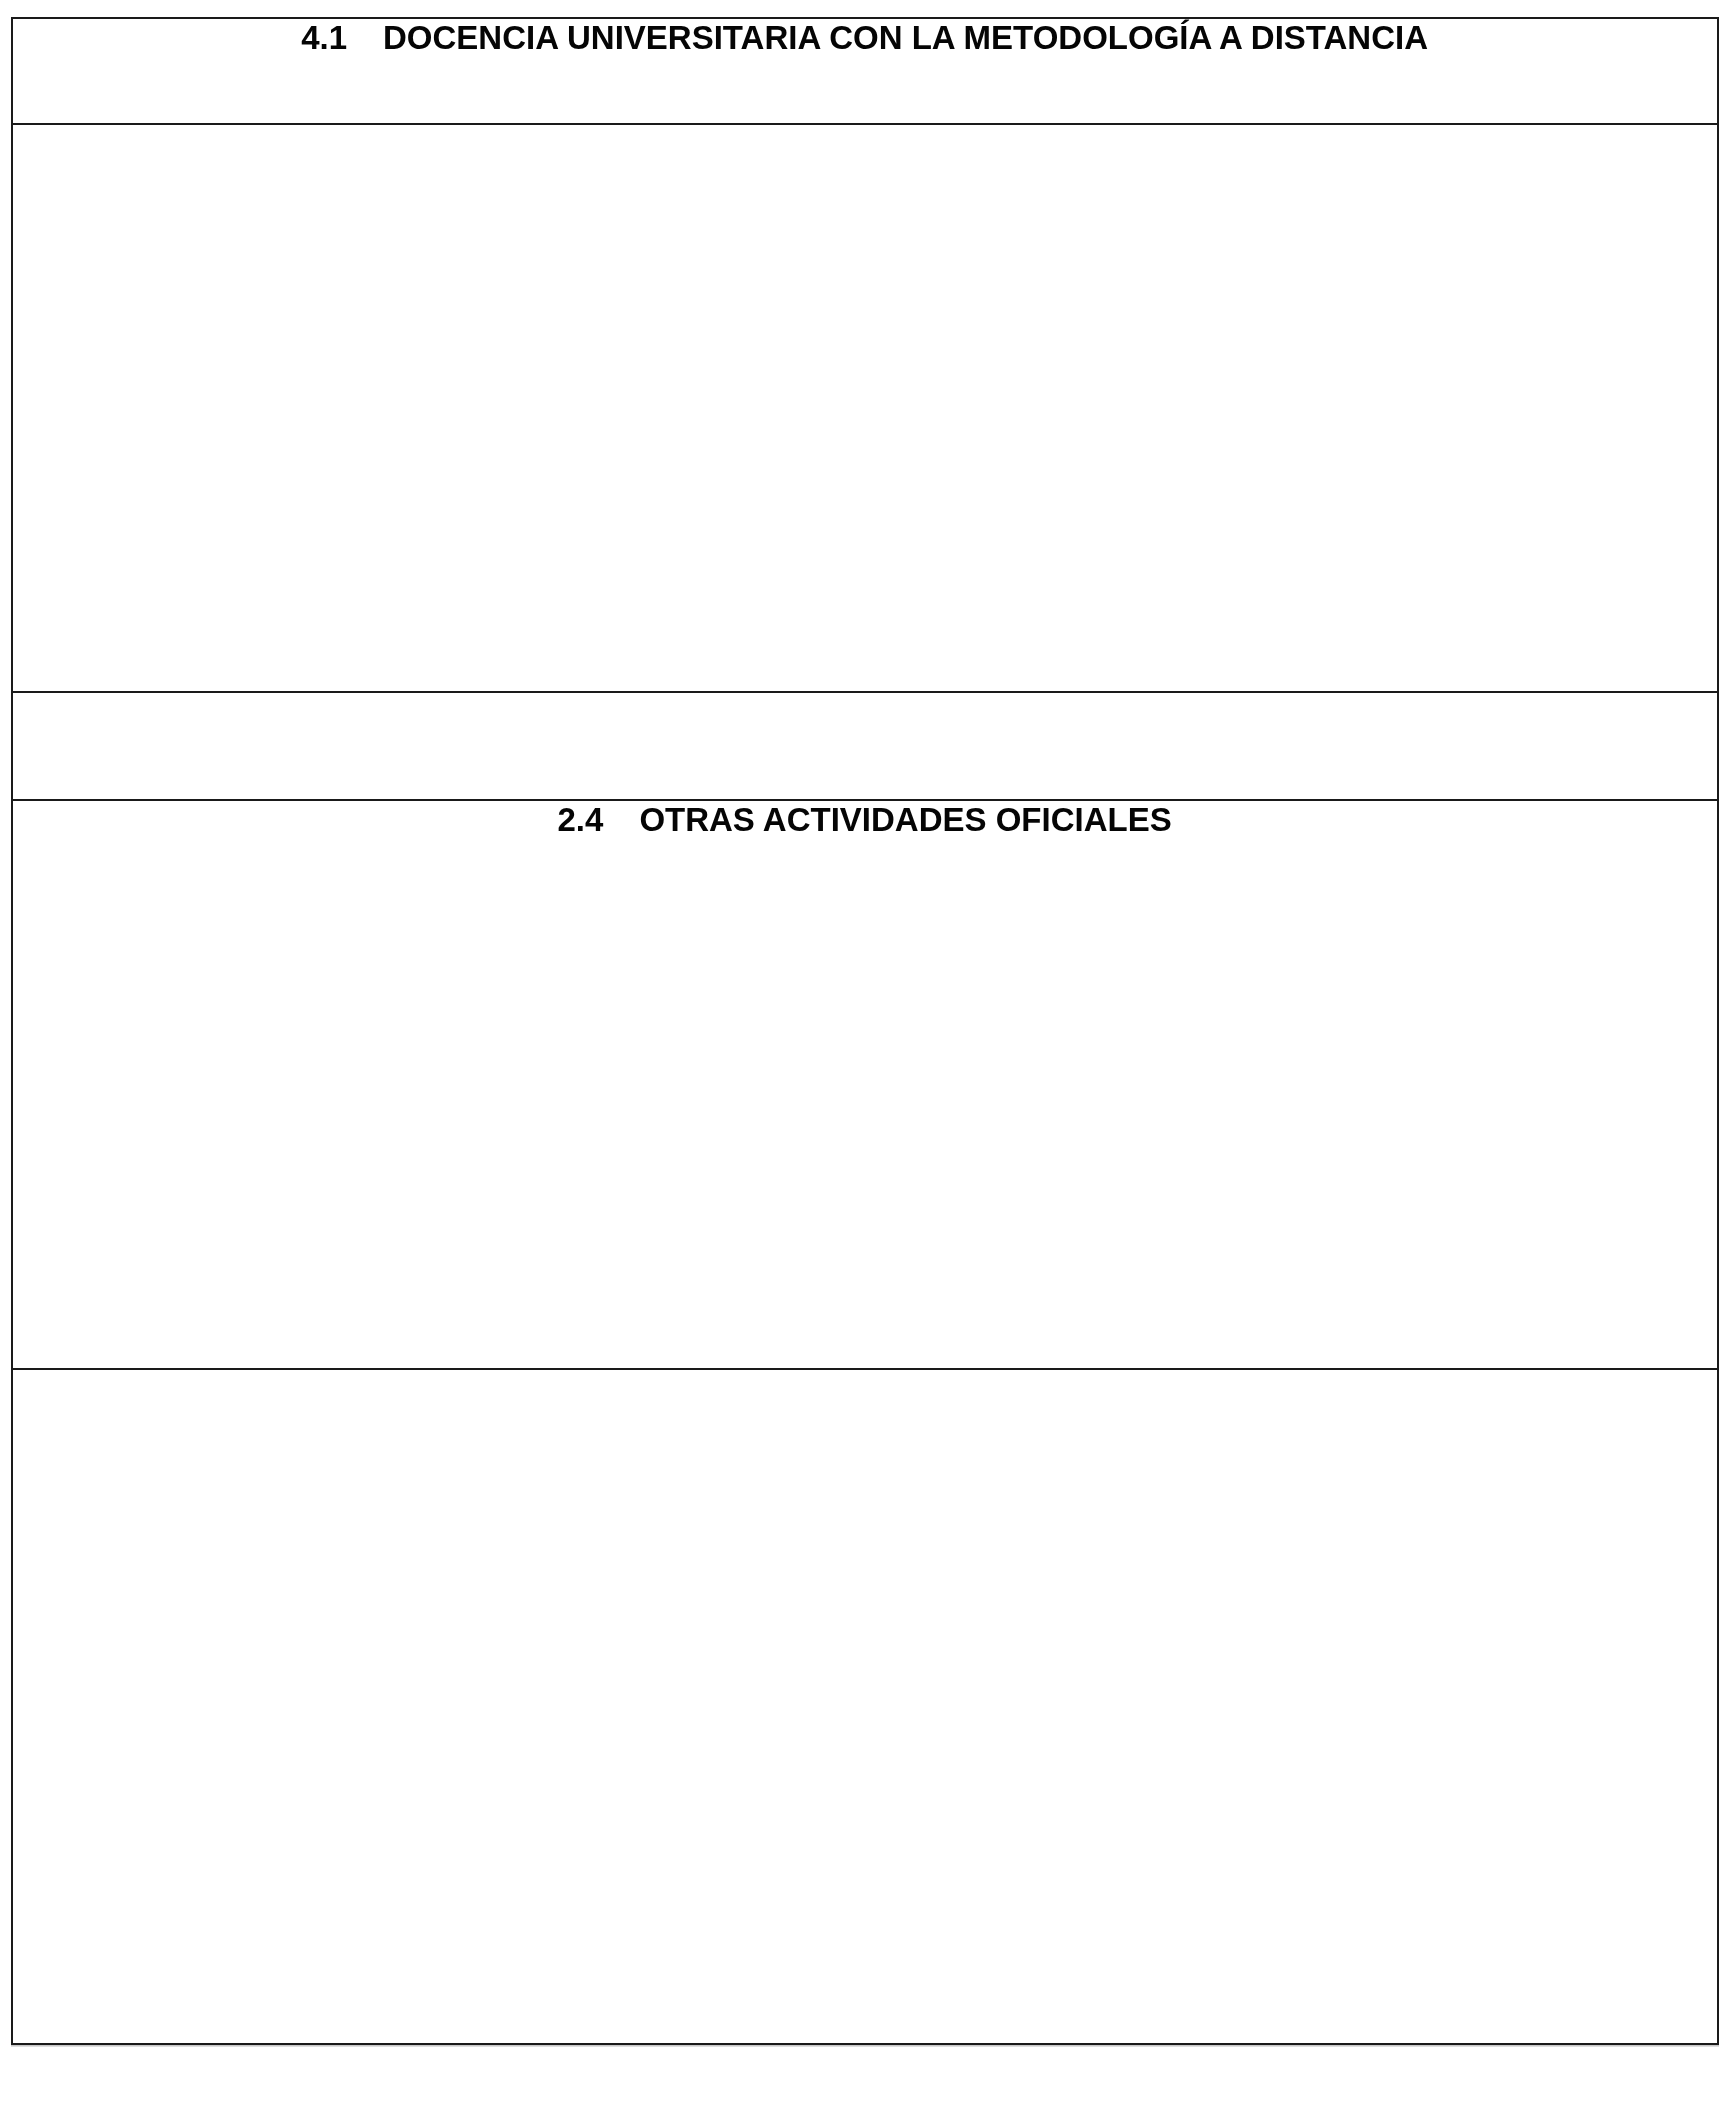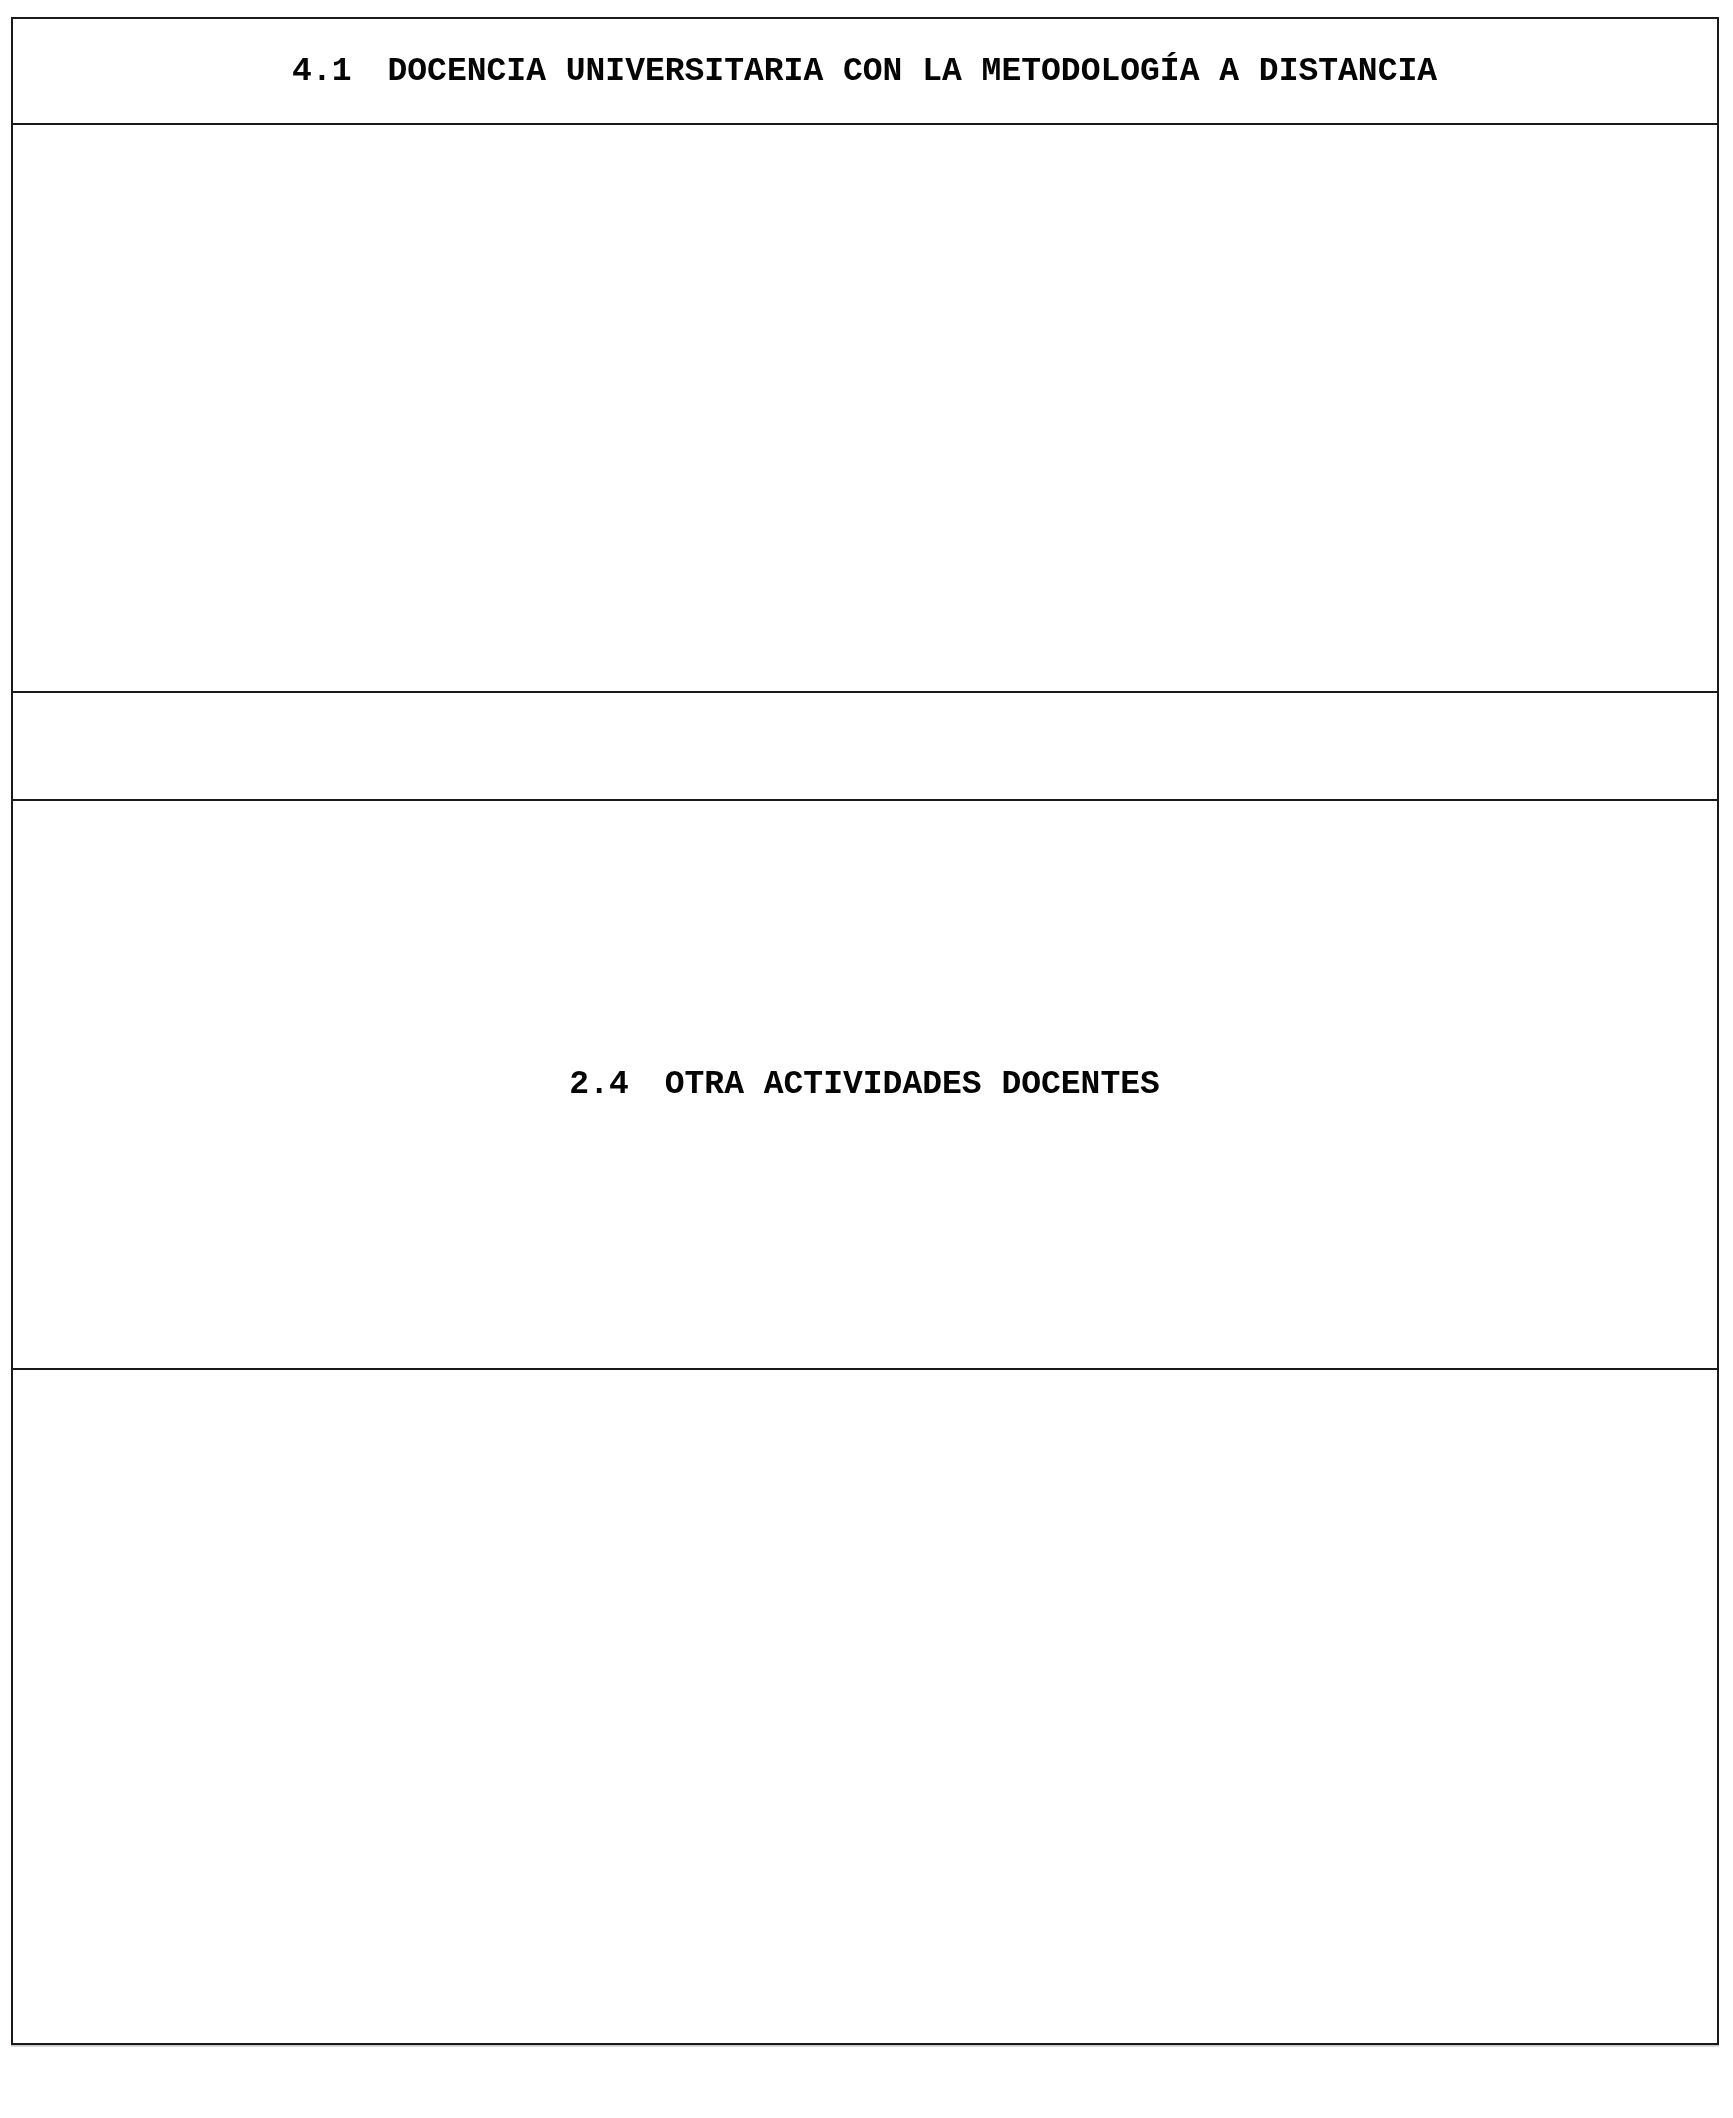--- a/index.html
+++ b/index.html
@@ -31,23 +31,21 @@
     box-sizing: border-box;
     background: #ffffff;
   }
 
   .row + .row {
     border-top: 2.4px solid #1a1a1a;
   }
 
   .section-header {
     display: flex;
-    align-items: center;
     justify-content: center;
-    font-family: Liberation Mono, monospace;
   }
 
   .header-text {
     width: 1606px;
     text-align: center;
     font-weight: 700;
     font-size: 33px;
     line-height: 37px;
     color: #050505;
     letter-spacing: 0px;
@@ -70,19 +68,19 @@
     <div class="header-text">
       <span class="sec-num">4.1</span><span class="sec-title">DOCENCIA UNIVERSITARIA CON LA METODOLOGÍA A DISTANCIA</span>
     </div>
   </div>
   <div class="row content-box"></div>
 
   <div class="row content-box"></div>
 
   <div class="row section-header">
     <div class="header-text">
-      <span class="sec-num">2.4</span><span class="sec-title">OTRA ACTIVIDADES DOCENTES</span>
+      <span class="sec-num">2.4</span><span class="sec-title">OTRAS ACTIVIDADES OFICIALES</span>
     </div>
   </div>
   <div class="row content-box"></div>
 
 </div>
 
 
 </body></html>

